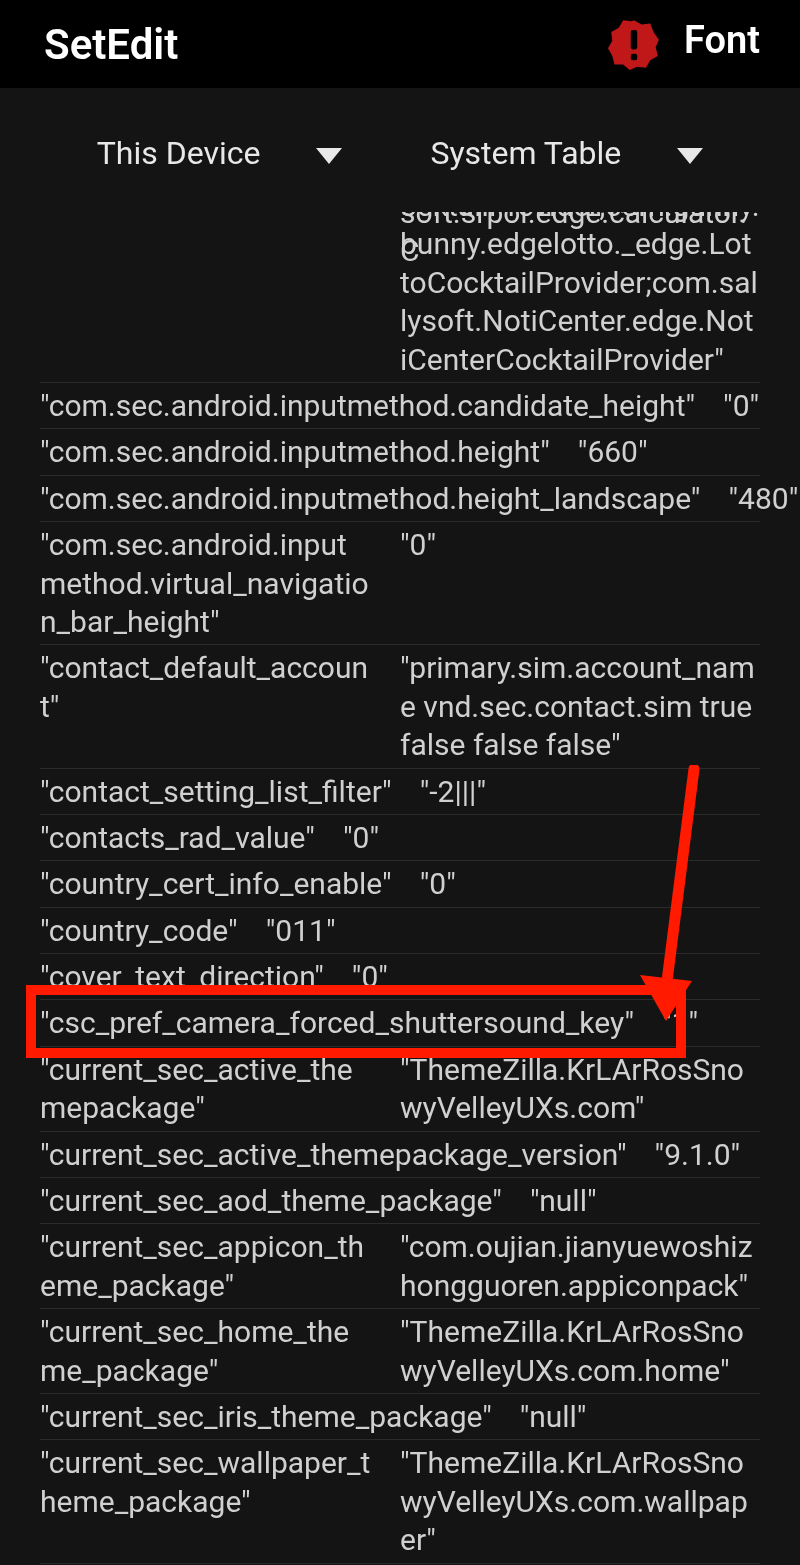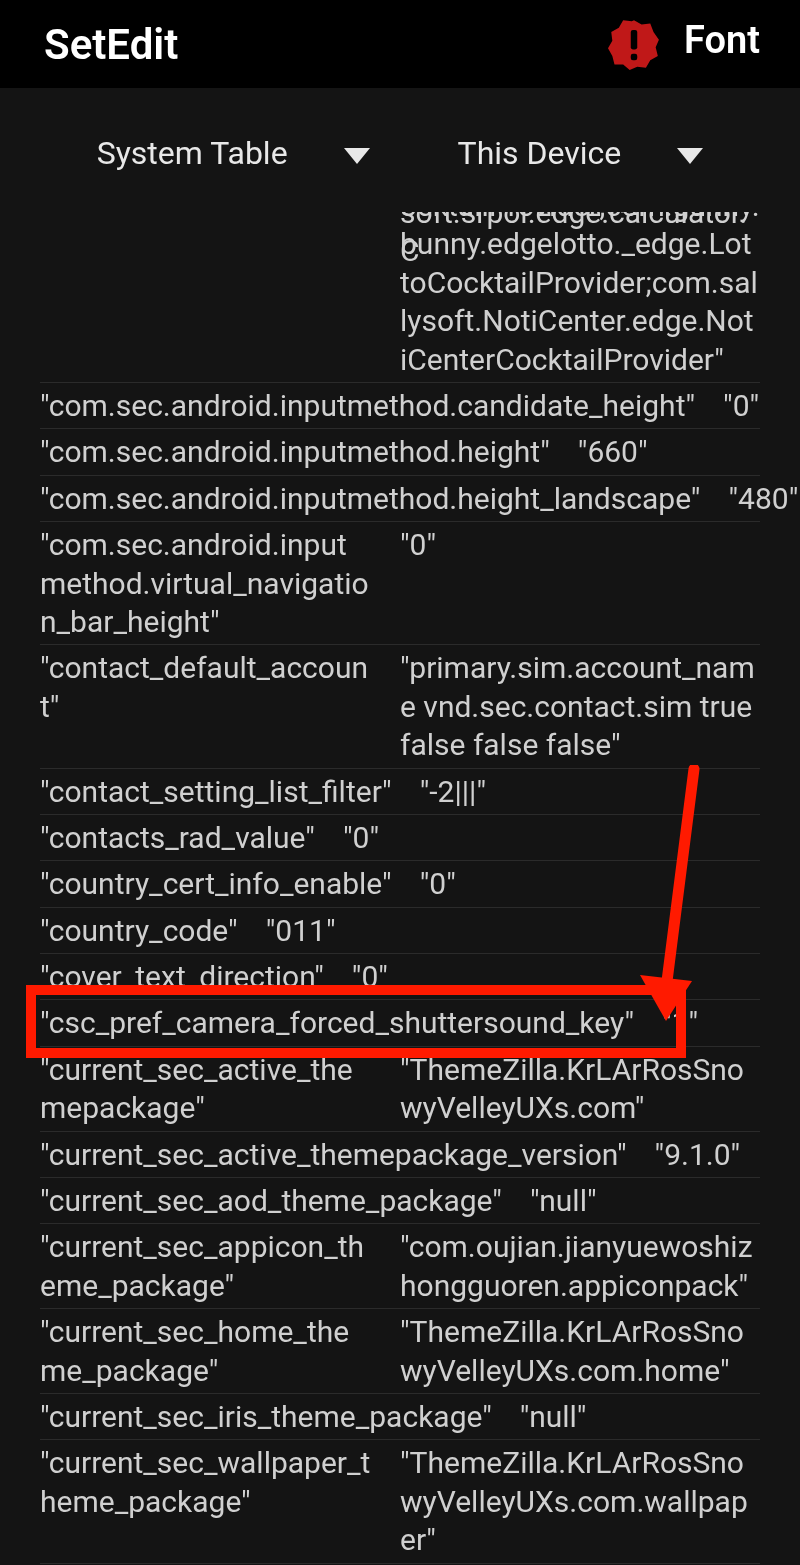--- a/index.html
+++ b/index.html
@@ -40,29 +40,29 @@
         <rect x="21" y="11" width="6" height="18" rx="2" fill="#000"></rect>
         <rect x="21" y="33" width="6" height="6" rx="2" fill="#000"></rect>
       </svg>
     </div>
     <div class="font-btn">Font</div>
   </div>
 </div>
 
 <div class="dropdowns">
   <div class="dropdown">
-    <span>System Table</span>
+    <span>This Device</span>
     <span class="chev">
       <svg width="26" height="16" viewBox="0 0 26 16">
           <polygon points="0,0 26,0 13,16" fill="#e8e8e8"></polygon>
         </svg>
     </span>
   </div>
   <div class="dropdown">
-    <span>This Device</span>
+    <span>System Table</span>
     <span class="chev">
       <svg width="26" height="16" viewBox="0 0 26 16">
           <polygon points="0,0 26,0 13,16" fill="#e8e8e8"></polygon>
         </svg>
     </span>
   </div>
 </div>
 
 <div class="list" id="list" style="position:relative;">
 

